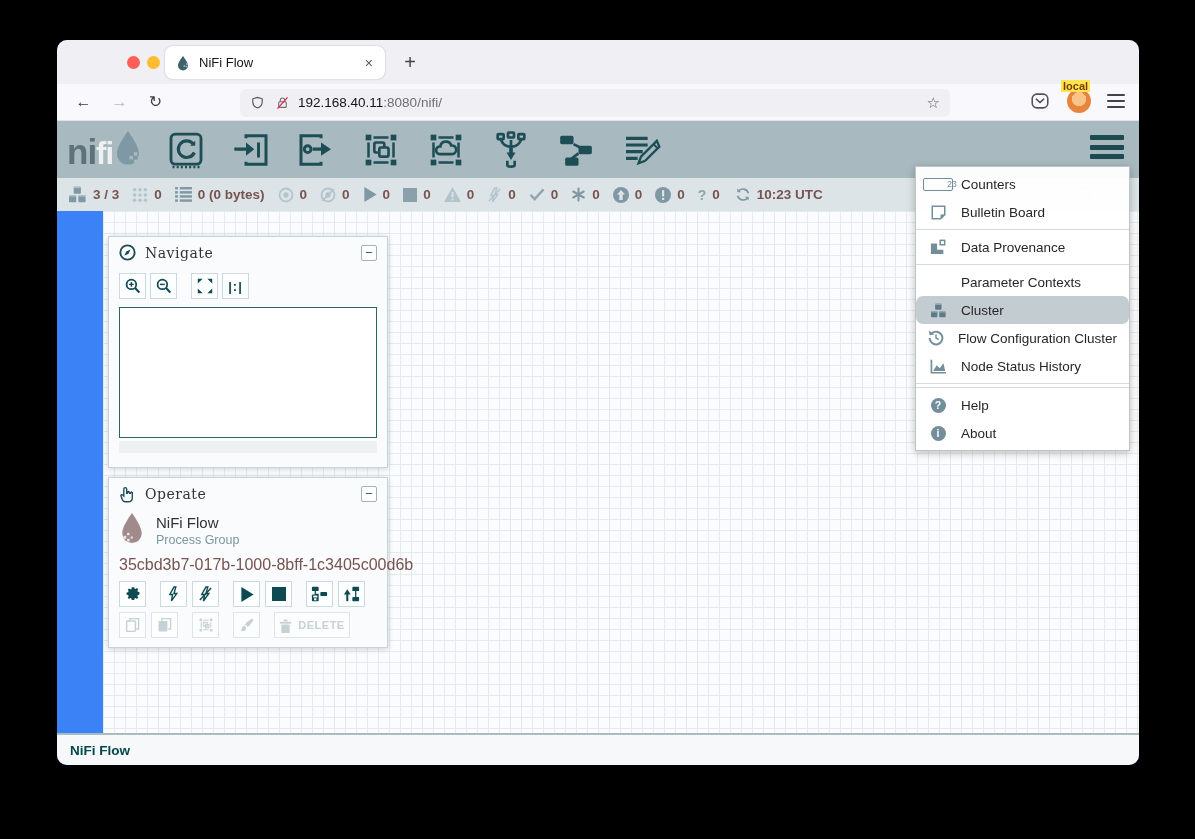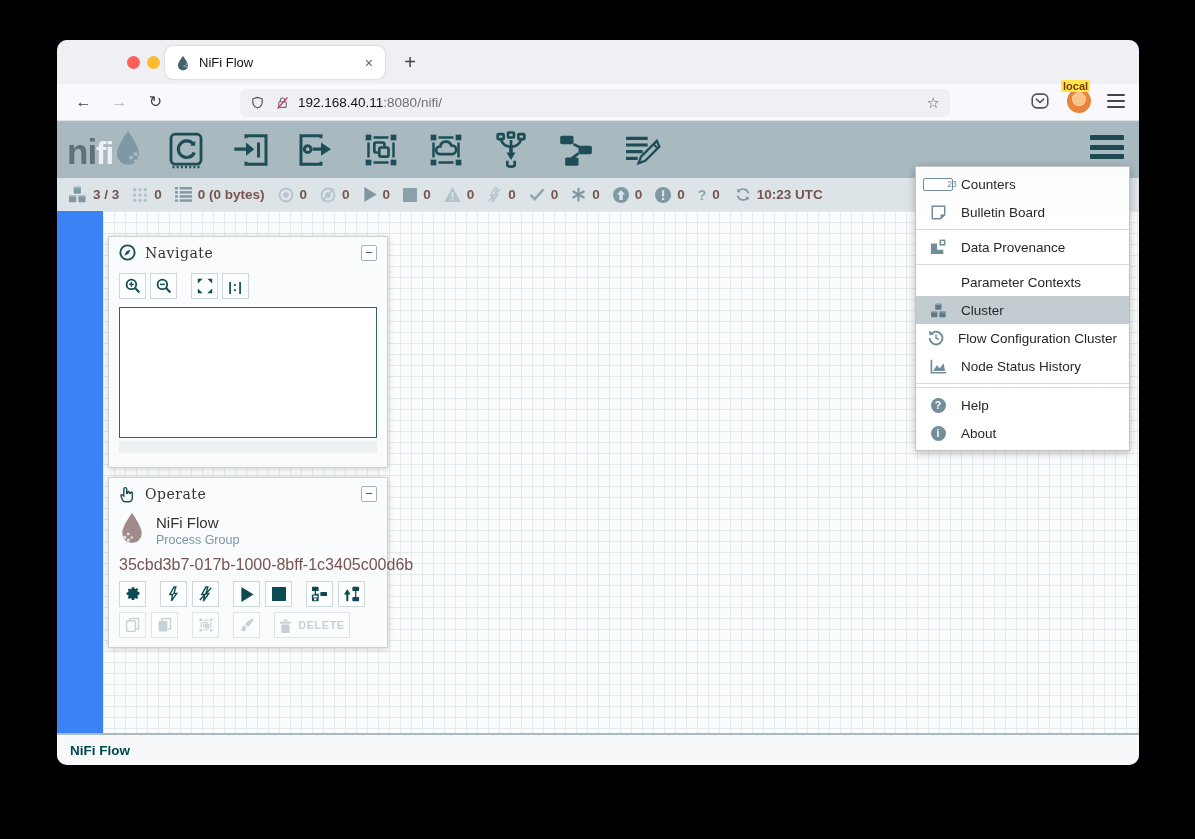--- a/index.html
+++ b/index.html
@@ -82,21 +82,21 @@
   
   .footer{position:absolute;left:0;top:693px;width:100%;height:32px;background:#f7f8fa;border-top:2px solid #a9bac1;display:flex;align-items:center;padding:0 13px;}
   .crumb{font-size:13.5px;font-weight:700;color:#004849;}
 
   
   .menu{position:absolute;left:858px;top:126px;width:215px;background:rgba(255,255,255,.95);border:1px solid #c2c2c2;
         box-shadow:0 2px 8px rgba(0,0,0,.25);padding:3px 0;z-index:5;}
   .mi{display:flex;align-items:center;height:28px;padding:0 12px;cursor:pointer;}
   .mi .mic{width:20px;display:flex;justify-content:center;margin-right:13px;}
   .mi .lbl{font-size:13.5px;color:#262626;white-space:nowrap;}
-  .mi.sel{background:#c3cdd1;}
+  .mi.sel{background:#c3cdd1;border-radius:7px;}
   .mdiv{border-top:1px solid #d9d9d9;margin:3px 0;}
   .badge23{width:16px;height:13px;border:1.5px solid #728e9b;border-radius:2px;color:#728e9b;font-size:8.5px;font-weight:400;
            display:flex;align-items:center;justify-content:center;padding-left:28px;}
   .circ{width:15px;height:15px;border-radius:50%;background:#728e9b;color:#fff;font-size:10.5px;font-weight:700;
         display:flex;align-items:center;justify-content:center;}
 </style>
 </head>
 <body>
 
 <div class="stage">

